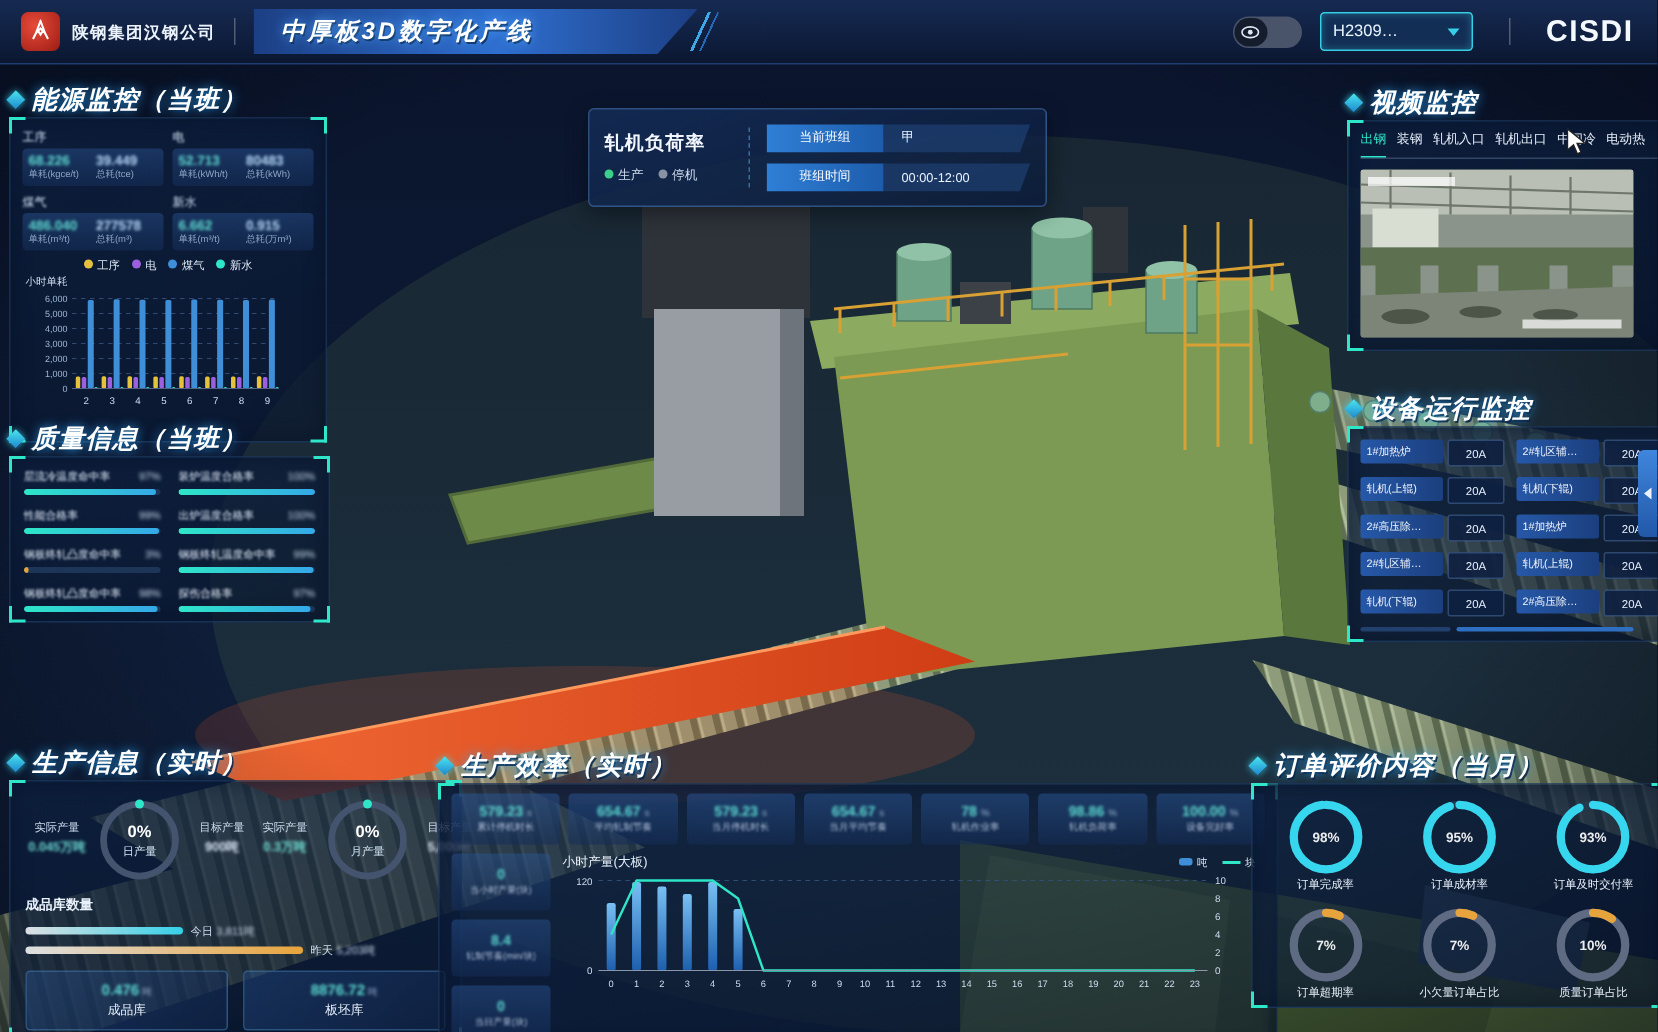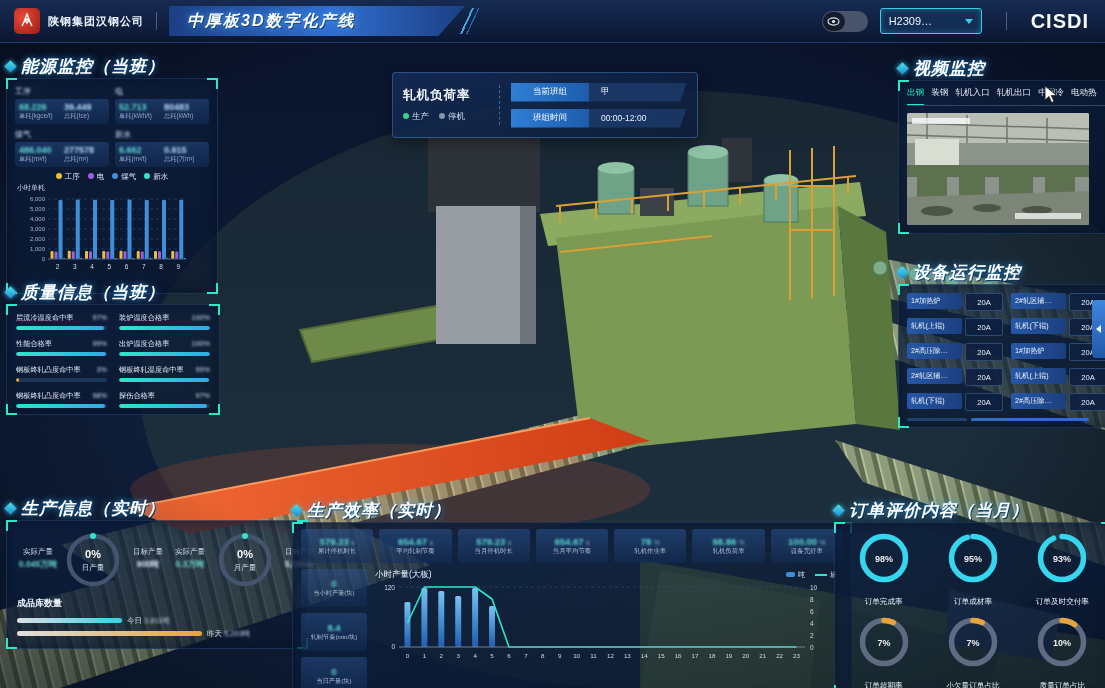--- a/index.html
+++ b/index.html
@@ -134,21 +134,21 @@
 .ebx .l{font-size:6.2px;color:#aebed6;white-space:nowrap;overflow:hidden;max-width:95%;filter:blur(.7px);}
 .hc-head{display:flex;justify-content:space-between;align-items:center;padding:0 6px 0 2px;}
 .hc-title{font-size:8.5px;color:#e8f1fc;}
 .hc-leg{display:flex;align-items:center;gap:10px;font-size:7px;color:#dfe9f6;}
 .hc-leg .bsym{display:inline-block;width:9px;height:5px;border-radius:2px;background:#3f8fd8;margin-right:3px;}
 .hc-leg .lsym{display:inline-block;width:12px;height:2px;background:#2ee6c8;margin-right:3px;vertical-align:middle;}
 
 #orders-panel{width:264px;padding:8px 6px 4px;}
 #donut-grid{display:grid;grid-template-columns:1fr 1fr 1fr;gap:8px 4px;justify-items:center;}
 .donut{display:flex;flex-direction:column;align-items:center;}
-.donut .dl{font-size:7.6px;color:#e8f1fc;margin-top:12px;white-space:nowrap;}
+.donut .dl{font-size:7.6px;color:#e8f1fc;margin-top:0;white-space:nowrap;}
 
 #cursor{position:absolute;left:1044px;top:85px;z-index:50;pointer-events:none;}
 </style>
 </head>
 <body>
 
 <svg id="scene" width="1105" height="688" viewBox="0 0 1105 688">
  <defs>
   <linearGradient id="bgG" x1="0" y1="0" x2="0" y2="1">
    <stop offset="0" stop-color="#0a142c"></stop>
@@ -626,20 +626,30 @@
     <div id="stock-bars">
         <div class="sbar">
    <span class="bar" style="width:105px;background:linear-gradient(90deg,rgba(255,255,255,.85),#35d0e8)"></span>
    <span class="lb">今日<span class="fz"> 3,811吨</span></span>
         </div>
         <div class="sbar">
    <span class="bar" style="width:185px;background:linear-gradient(90deg,rgba(255,255,255,.85),#e8a43c)"></span>
    <span class="lb">昨天<span class="fz"> 5,203吨</span></span>
         </div>
       </div>
+    <div id="stock-boxes">
+        <div class="sbox">
+   <div class="v fz">0.476<small>吨</small></div>
+   <div class="l">成品库</div>
+        </div>
+        <div class="sbox">
+   <div class="v fz">8876.72<small>吨</small></div>
+   <div class="l">板坯库</div>
+        </div>
+      </div>
   </div>
 </div>
 
 <div class="pwrap" style="left:292px;top:500px;">
   <div class="ptitle">
     <span class="dmd"></span>
     <span class="ptxt">生产效率（实时）</span>
   </div>
   <div class="panel" id="eff-panel"><i class="cbr"></i>
     <div id="eff-cards">

